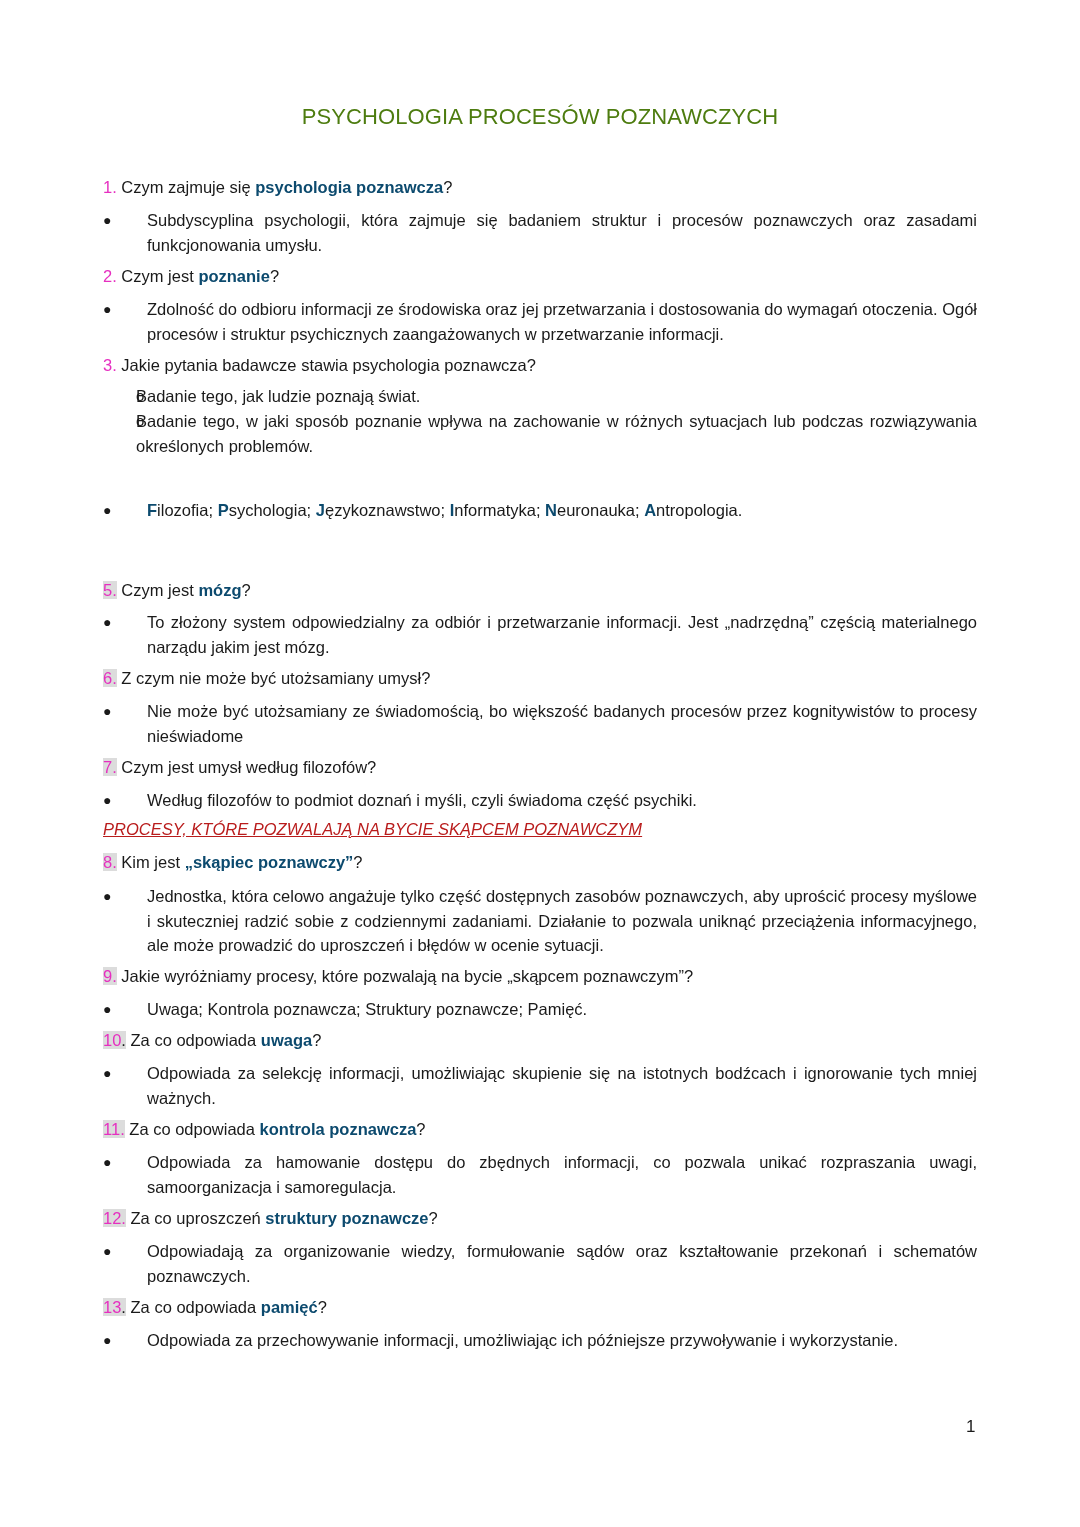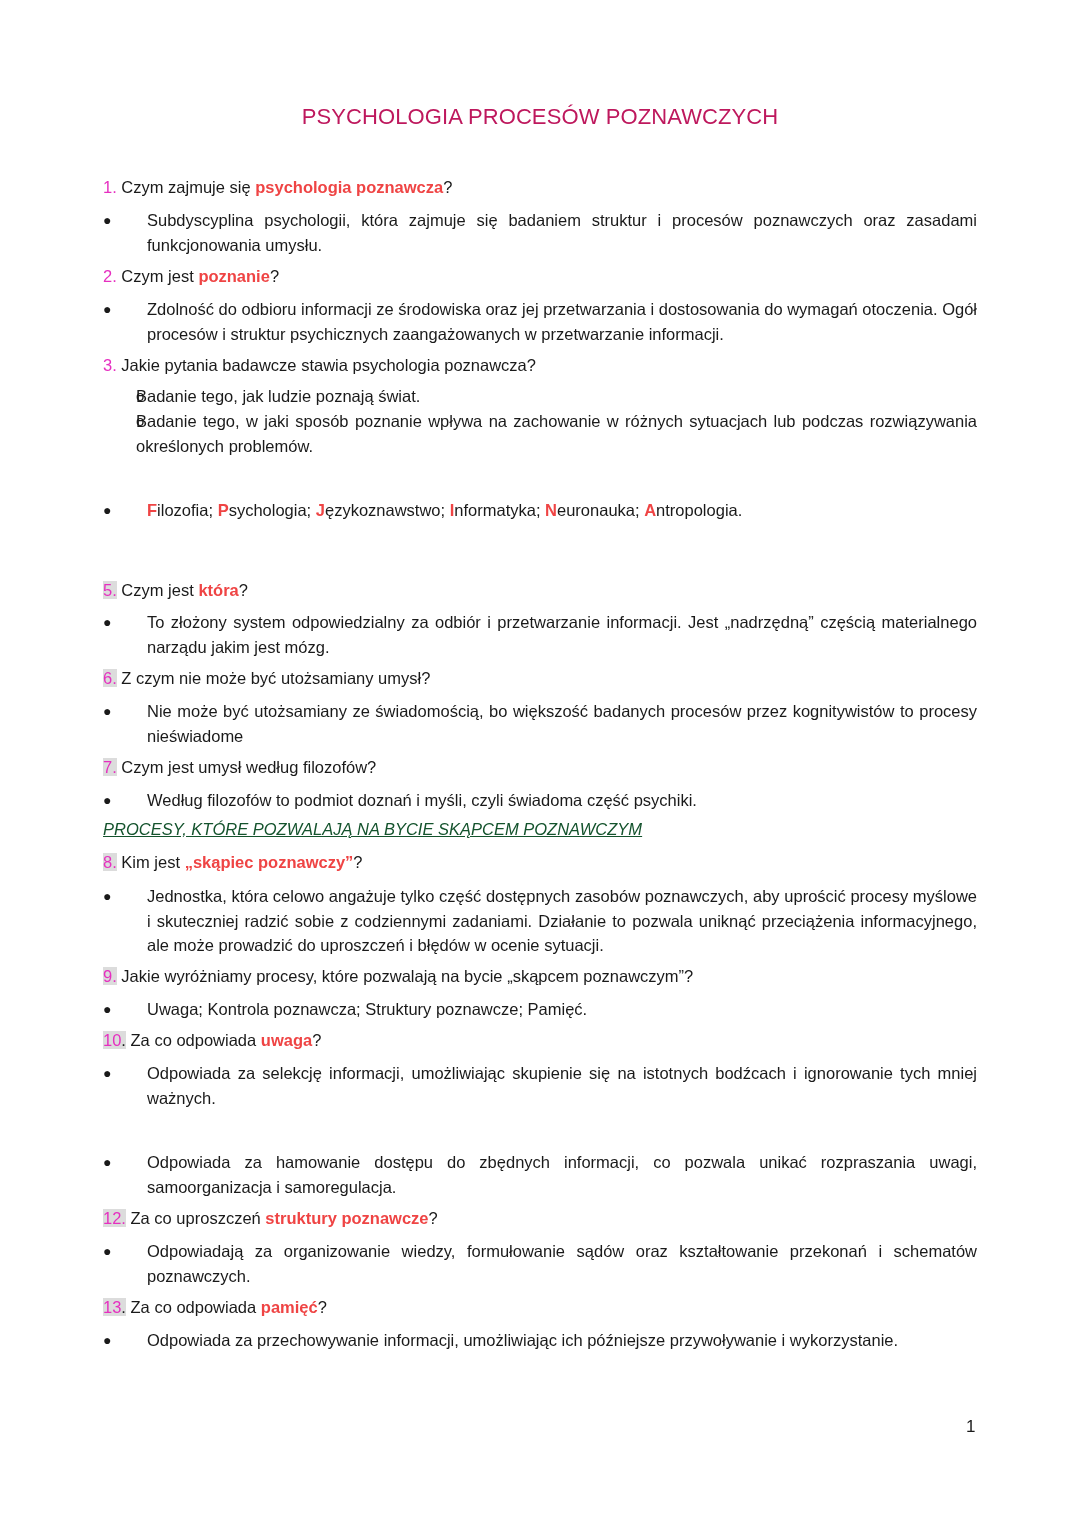--- a/index.html
+++ b/index.html
@@ -1,29 +1,29 @@
 <!DOCTYPE html>
 <html><head>
 <meta charset="utf-8">
 <style>
   html, body { margin: 0; padding: 0; background: #ffffff; }
   body { width: 1080px; height: 1527px; position: relative; overflow: hidden;
          font-family: "Liberation Sans", "DejaVu Sans", sans-serif; color: #1a1a1a; }
   .page { position: absolute; left: 0; top: 0; width: 1080px; height: 1527px; }
   .title { position: absolute; left: 0; width: 1080px; top: 104px; text-align: center;
-           font-size: 22px; color: #be185d; letter-spacing: 0.1px; }
+           font-size: 22px; color: #4d7c0f; letter-spacing: 0.1px; }
   .section-heading { position: absolute; left: 90px; font-size: 16.5px; color: #e62fc0; }
   .section-heading .roman { display: inline-block; width: 46px; color: #e62fc0; }
-  .subheading { position: absolute; left: 103px; font-size: 16.5px; color: #14532d;
+  .subheading { position: absolute; left: 103px; font-size: 16.5px; color: #b91c1c;
                 font-style: italic; text-decoration: underline; }
   .q { position: absolute; left: 103px; font-size: 16.5px; line-height: 22px; white-space: nowrap; }
   .num { color: #e62fc0; }
   .num.hl { background: #dcdcdc; }
   .dot-black { color: #1a1a1a; }
-  .b { font-weight: bold; color: #ef4444; }
+  .b { font-weight: bold; color: #0c4a6e; }
   .bullet { position: absolute; left: 103px; width: 874px; font-size: 16.5px; line-height: 24.5px; }
   .bullet .marker { position: absolute; left: 0; top: 0; width: 32px; font-size: 14px; }
   .bullet .text { margin-left: 44px; text-align: justify; }
   .sub { position: absolute; left: 136px; width: 841px; font-size: 16.5px; line-height: 24.5px; }
   .sub .marker { position: absolute; left: 0; top: 0; font-size: 15px; }
   .sub .text { text-align: justify; }
   .pagenum { position: absolute; left: 966px; top: 1417px; font-size: 17px; color: #1a1a1a; }
 </style>
 </head>
 <body>
@@ -67,21 +67,21 @@
   <div class="bullet" style="top:498px">
     <span class="marker">●</span>
     <div class="text">
       <span class="b">F</span><span>ilozofia; </span><span class="b">P</span><span>sychologia; </span><span class="b">J</span><span>ęzykoznawstwo; </span><span class="b">I</span><span>nformatyka; </span><span class="b">N</span><span>euronauka; </span><span class="b">A</span><span>ntropologia.</span>
     </div>
   </div>
 
 
   <div class="q" style="top:579px">
     <span class="num hl">5.</span>
-    <span>Czym jest </span><span class="b">która</span><span>?</span>
+    <span>Czym jest </span><span class="b">mózg</span><span>?</span>
   </div>
   <div class="bullet" style="top:610px">
     <span class="marker">●</span>
     <div class="text">To złożony system odpowiedzialny za odbiór i przetwarzanie informacji. Jest „nadrzędną” częścią materialnego narządu jakim jest mózg.</div>
   </div>
 
   <div class="q" style="top:667px">
     <span class="num hl">6.</span>
     <span>Z czym nie może być utożsamiany umysł?</span>
   </div>
@@ -120,20 +120,23 @@
   </div>
 
   <div class="q" style="top:1029px">
     <span class="num hl"><span>10</span><span class="dot-black">.</span></span><span> Za co odpowiada </span><span class="b">uwaga</span><span>?</span>
   </div>
   <div class="bullet" style="top:1061px">
     <span class="marker">●</span>
     <div class="text">Odpowiada za selekcję informacji, umożliwiając skupienie się na istotnych bodźcach i ignorowanie tych mniej ważnych.</div>
   </div>
 
+  <div class="q" style="top:1118px">
+    <span class="num hl">11.</span><span> Za co odpowiada </span><span class="b">kontrola poznawcza</span><span>?</span>
+  </div>
   <div class="bullet" style="top:1150px">
     <span class="marker">●</span>
     <div class="text">Odpowiada za hamowanie dostępu do zbędnych informacji, co pozwala unikać rozpraszania uwagi, samoorganizacja i samoregulacja.</div>
   </div>
 
   <div class="q" style="top:1207px">
     <span class="num hl">12.</span><span> Za co uproszczeń </span><span class="b">struktury poznawcze</span><span>?</span>
   </div>
   <div class="bullet" style="top:1239px">
     <span class="marker">●</span>

